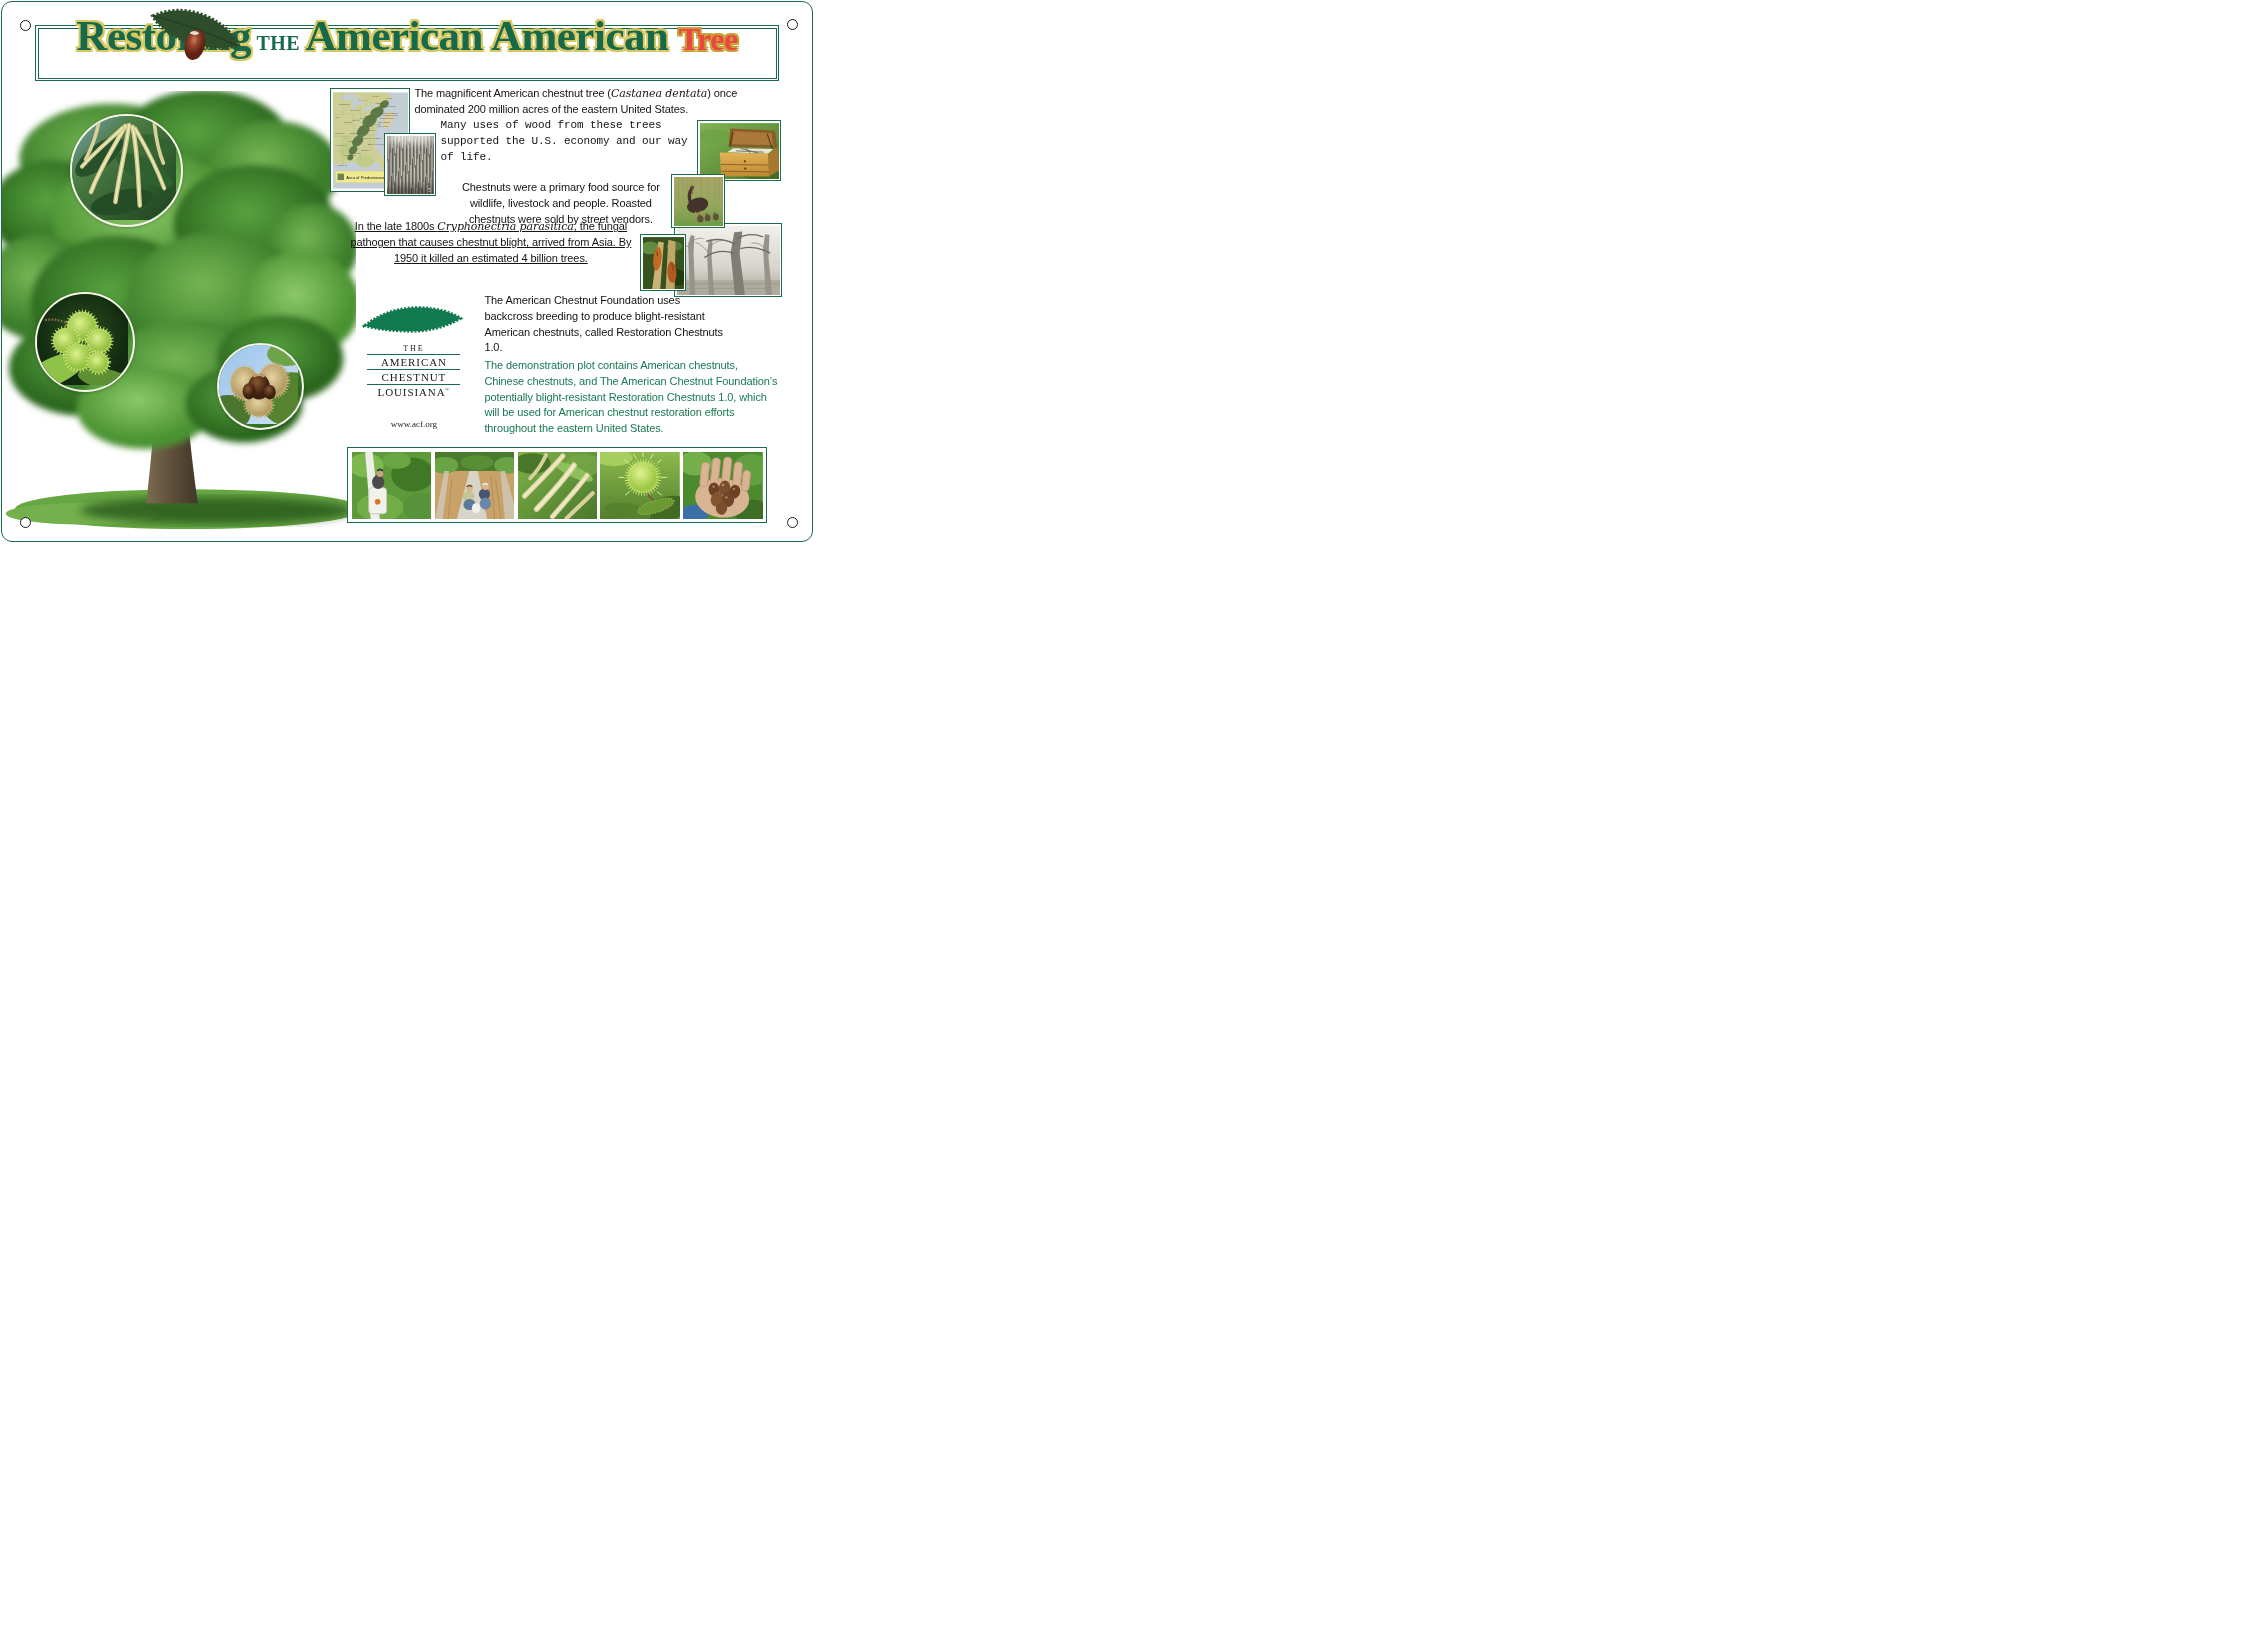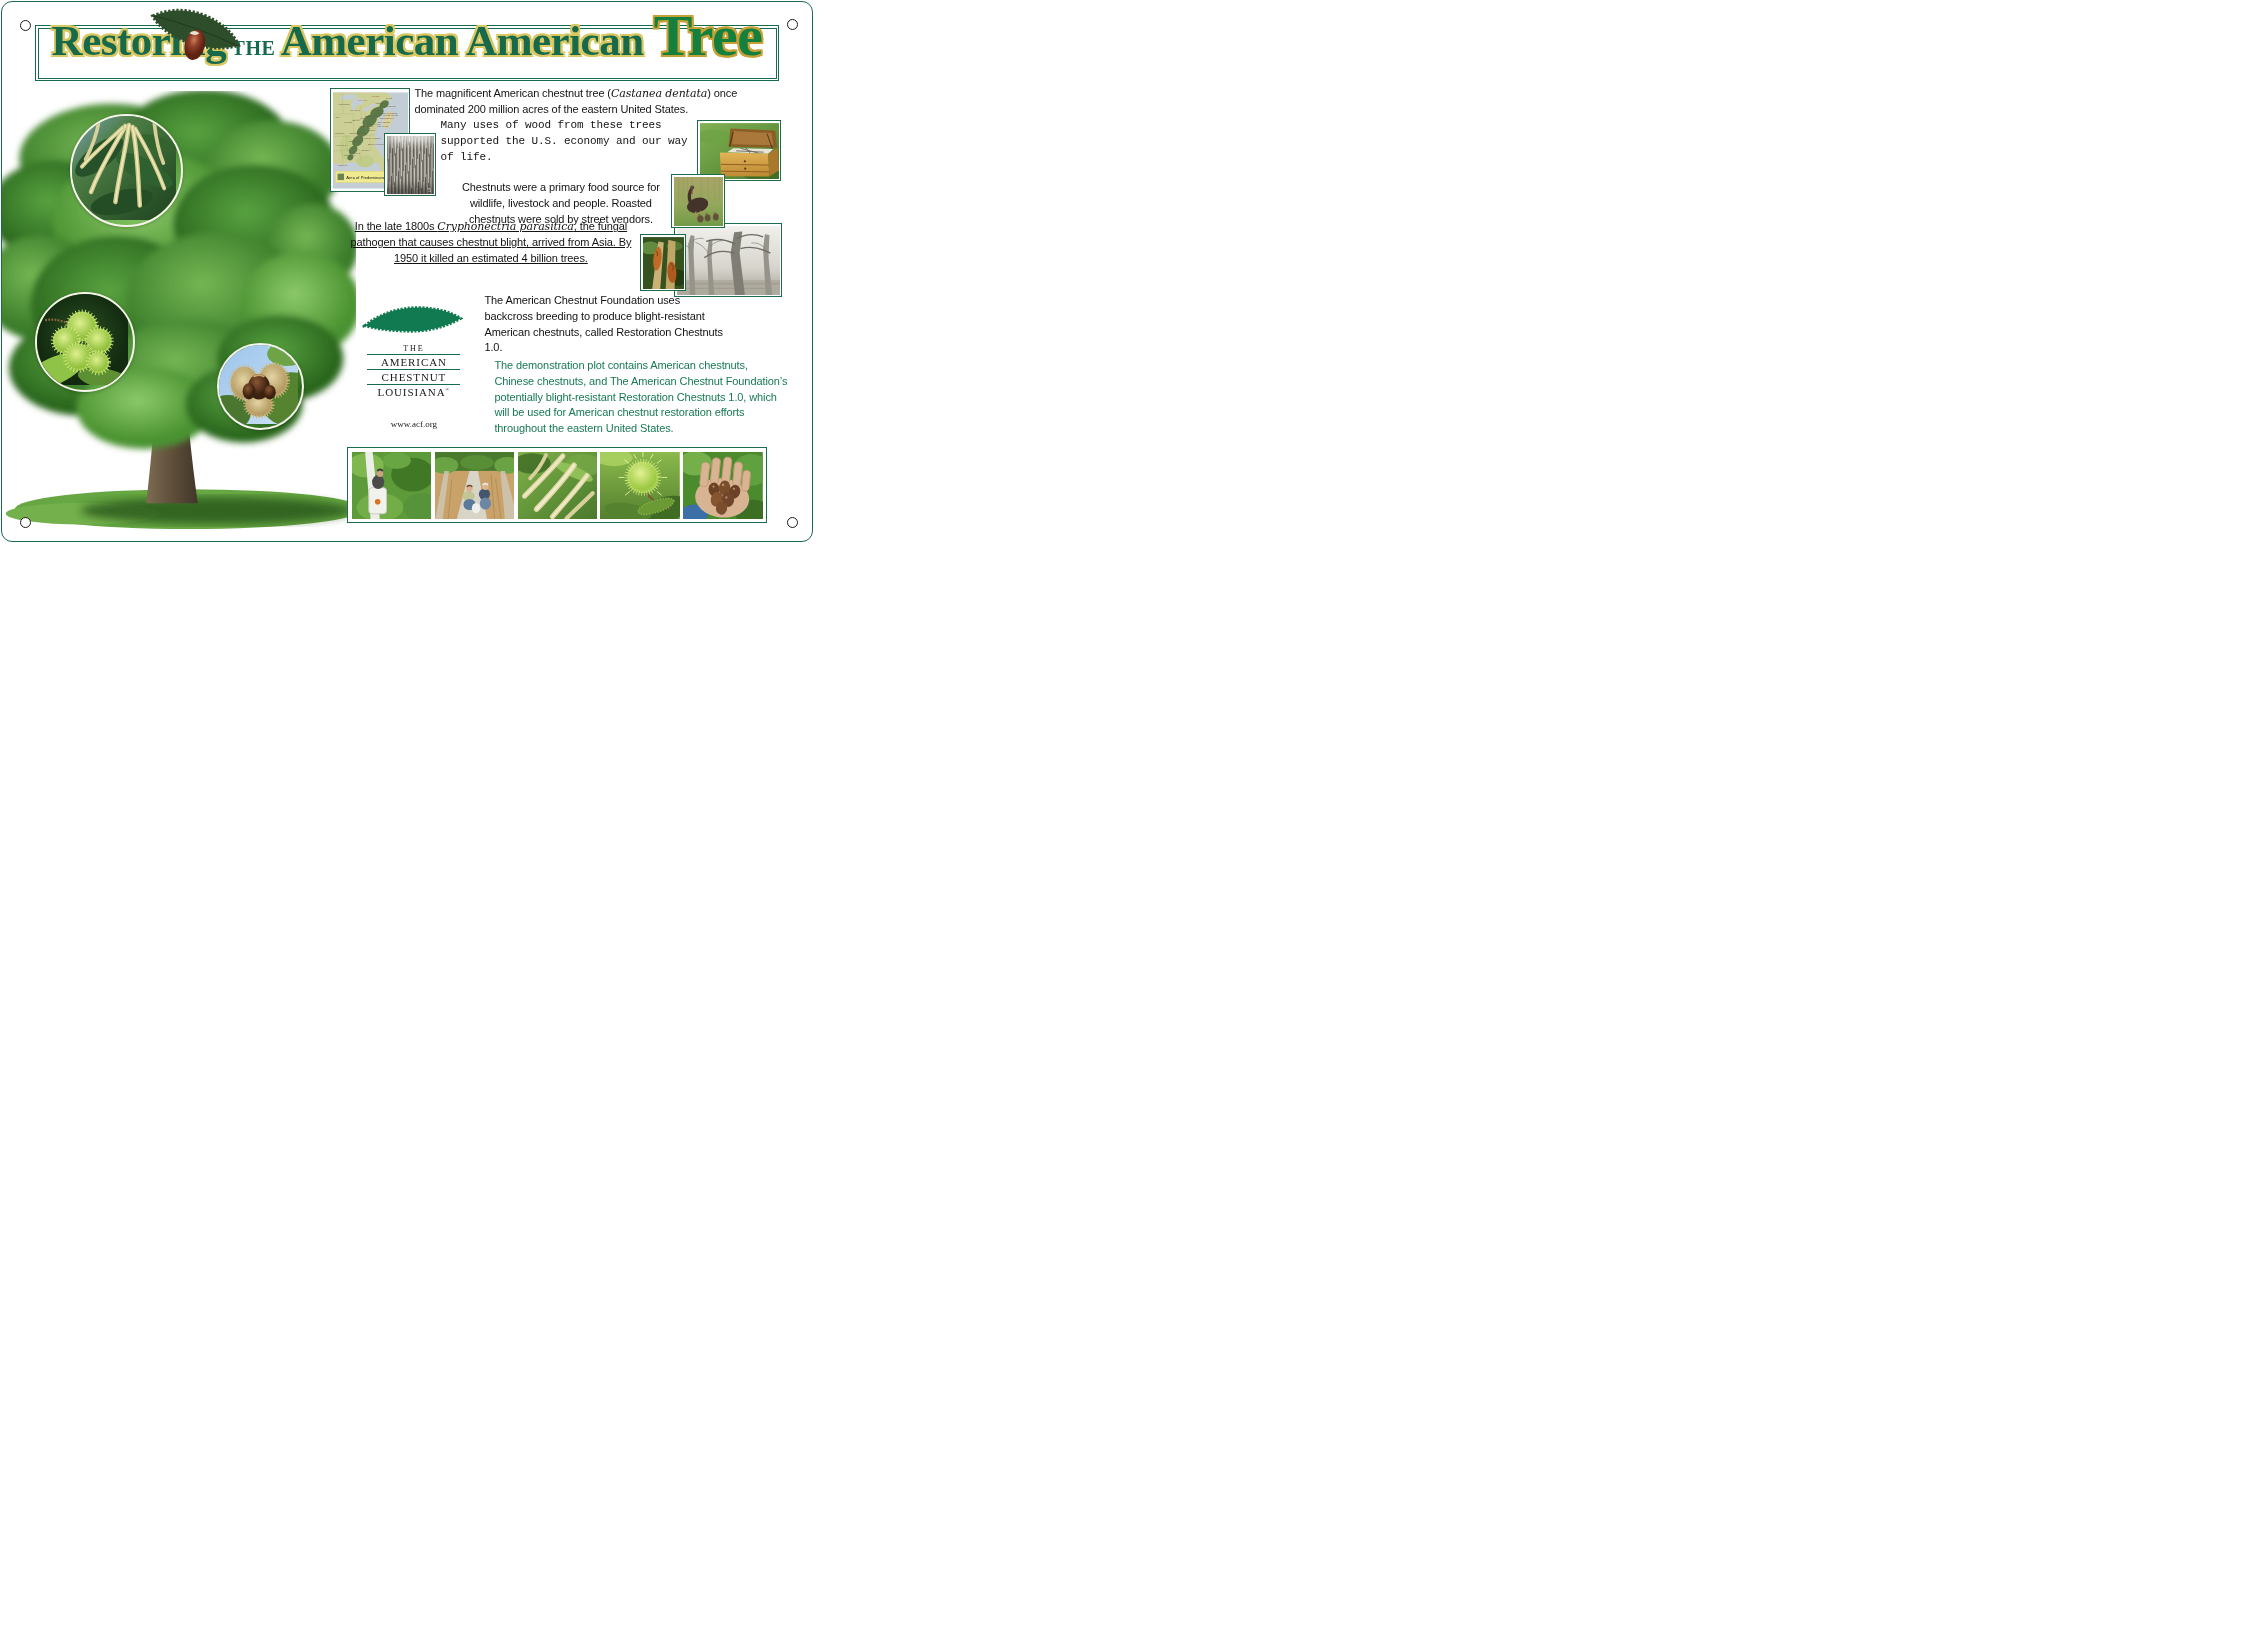--- a/index.html
+++ b/index.html
@@ -7,21 +7,21 @@
   .sign{position:absolute;inset:1.4px;border:0.9px solid #1b6b4a;border-radius:11px;background:#fff;overflow:hidden;}
   .screw{position:absolute;width:9px;height:9px;border:1.1px solid #1c1c1c;border-radius:50%;background:#fff;z-index:9;}
   
   .banner{position:absolute;left:33px;top:23px;width:742px;height:54px;border:1.4px solid #156b4b;background:#fff;z-index:5;}
   .banner-inner{position:absolute;inset:1.8px;border:0.5px solid #156b4b;}
   .title-row{position:absolute;left:0;right:0;top:0;height:54px;text-align:center;white-space:nowrap;
     font-family:"Liberation Serif",serif;font-weight:700;line-height:68px;letter-spacing:-0.5px;z-index:6;}
   .tw{font-size:43px;color:#17694b;
     text-shadow:-1.8px -1.8px 0 #d9c862,1.8px -1.8px 0 #d9c862,-1.8px 1.8px 0 #d9c862,1.8px 1.8px 0 #d9c862,
     -1.8px 0 0 #d9c862,1.8px 0 0 #d9c862,0 -1.8px 0 #d9c862,0 1.8px 0 #d9c862;}
-  .tw-gold{font-size:58px;color:#15803d;
+  .tw-gold{font-size:32px;color:#ef4444;
     text-shadow:-1.8px -1.8px 0 #c8a136,1.8px -1.8px 0 #c8a136,-1.8px 1.8px 0 #c8a136,1.8px 1.8px 0 #c8a136,
     -1.8px 0 0 #c8a136,1.8px 0 0 #c8a136,0 -1.8px 0 #c8a136,0 1.8px 0 #c8a136;}
   .tsmall{font-size:20px;color:#17694b;letter-spacing:0.5px;padding:0 5.4px;}
   .banner-leaf{position:absolute;left:135px;top:2.7px;width:113px;height:59px;z-index:7;}
   
   .txt{position:absolute;font-size:11px;line-height:1.42;color:#131313;letter-spacing:-0.1px;z-index:4;}
   .txt .latin{font-family:"DejaVu Serif",serif;font-style:italic;}
   .right{text-align:center;}
   .green-txt{color:#177a52;}
   .frame{position:absolute;background:#fff;border:1.1px solid #1a6c4a;padding:1.8px;box-sizing:border-box;}
@@ -322,21 +322,21 @@
   <div class="txt" style="left:438px;top:116px;width:251px;font-family:Liberation Mono, monospace;">Many uses of wood from these trees supported the U.S. economy and our way of life.</div>
 
   <div class="txt right" style="left:452px;top:178px;width:213px;">Chestnuts were a primary food source for wildlife, livestock and people. Roasted chestnuts were sold by street vendors.</div>
 
   <div class="txt right" style="left:346px;top:217px;width:285px;text-decoration:underline;">
     <span>In the late 1800s </span><span class="latin">Cryphonectria parasitica</span><span>, the fungal pathogen that causes chestnut blight, arrived from Asia. By 1950 it killed an estimated 4 billion trees.</span>
   </div>
 
   <div class="txt" style="left:482px;top:291px;width:239px;">The American Chestnut Foundation uses backcross breeding to produce blight-resistant American chestnuts, called Restoration Chestnuts 1.0.</div>
 
-  <div class="txt green-txt" style="left:492px;top:356px;width:293px;">The demonstration plot contains American chestnuts, Chinese chestnuts, and The American Chestnut Foundation’s potentially blight-resistant Restoration Chestnuts 1.0, which will be used for American chestnut restoration efforts throughout the eastern United States.</div>
+  <div class="txt green-txt" style="left:482px;top:356px;width:293px;">The demonstration plot contains American chestnuts, Chinese chestnuts, and The American Chestnut Foundation’s potentially blight-resistant Restoration Chestnuts 1.0, which will be used for American chestnut restoration efforts throughout the eastern United States.</div>
 
   <div class="frame" style="left:695px;top:118px;width:84px;height:61px;z-index:2;">
     <div class="ph">
       <svg width="80" height="57" viewBox="0 0 176 125">
         <defs>
           <linearGradient id="grs" x1="0" y1="0" x2="1" y2="1">
               <stop offset="0%" stop-color="#84b355"></stop>
               <stop offset="100%" stop-color="#47792a"></stop>
             </linearGradient>
           <linearGradient id="wood" x1="0" y1="0" x2="0" y2="1">

